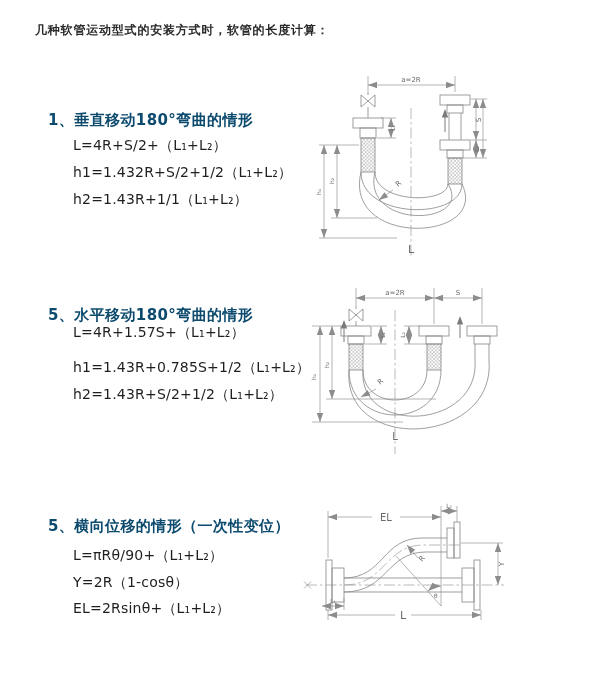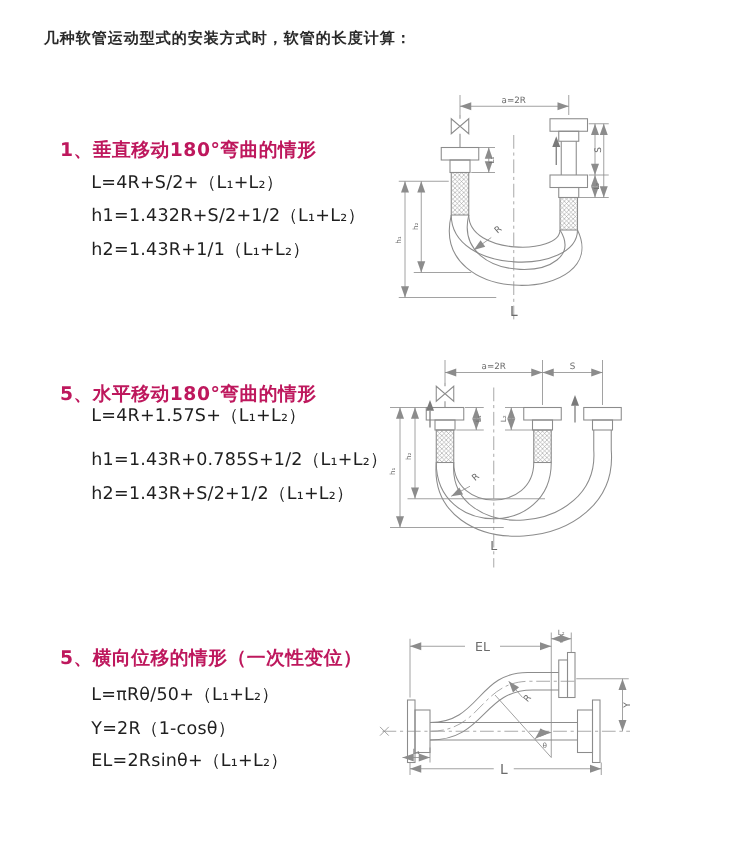--- a/index.html
+++ b/index.html
@@ -7,21 +7,21 @@
     position:relative;width:600px;height:675px;background:#ffffff;
     font-family:"DejaVu Sans","Liberation Sans",sans-serif;color:#222;
     overflow:hidden;
   }
   .title{
     position:absolute;left:35px;top:22px;font-size:12px;font-weight:700;
     letter-spacing:.8px;color:#2a2a2a;white-space:nowrap;
   }
   .heading{
     position:absolute;left:48px;font-size:15px;font-weight:700;
-    letter-spacing:.4px;color:#be185d;white-space:nowrap;
+    letter-spacing:.4px;color:#0c4a6e;white-space:nowrap;
   }
   .formula{
     position:absolute;left:73px;font-size:14px;font-weight:400;
     letter-spacing:.2px;color:#1f1f1f;white-space:nowrap;
   }
   svg.diag{position:absolute;}
   .ln *{stroke:#8c8c8c;fill:none;stroke-width:.85;}
   .ln .dim{stroke-width:.65;}
   .ln .ctr{stroke-width:.6;stroke-dasharray:11 3 2.5 3;}
   .ln .ht{fill:url(#hatch);}
@@ -216,21 +216,21 @@
       <text class="t6" x="21" y="83" text-anchor="middle" transform="rotate(-90 21 83)">h₂</text>
       <text class="t6" x="8" y="95" text-anchor="middle" transform="rotate(-90 8 95)">h₁</text>
       <text class="t7" x="72" y="103" transform="rotate(-40 72 103)">R</text>
       <text class="t10" x="87" y="158" text-anchor="middle">L</text>
     </g>
   </svg>
 
   
   <div style="display:contents">
     <div class="heading" style="top:517px">5、横向位移的情形（一次性变位）</div>
-    <div class="formula" style="top:547px">L=πRθ/50+（L₁+L₂）</div>
+    <div class="formula" style="top:547px">L=πRθ/90+（L₁+L₂）</div>
     <div class="formula" style="top:574px">Y=2R（1-cosθ）</div>
     <div class="formula" style="top:600px">EL=2Rsinθ+（L₁+L₂）</div>
   </div>
 
   
   <svg class="diag" style="left:298px;top:498px" width="300" height="158" viewBox="0 0 300 158">
     <g class="ln">
 
       <line class="ctr" x1="8" y1="87" x2="206" y2="87"></line>
       <path class="dim" d="M6,83.5 l7,7 M13,83.5 l-7,7"></path>

